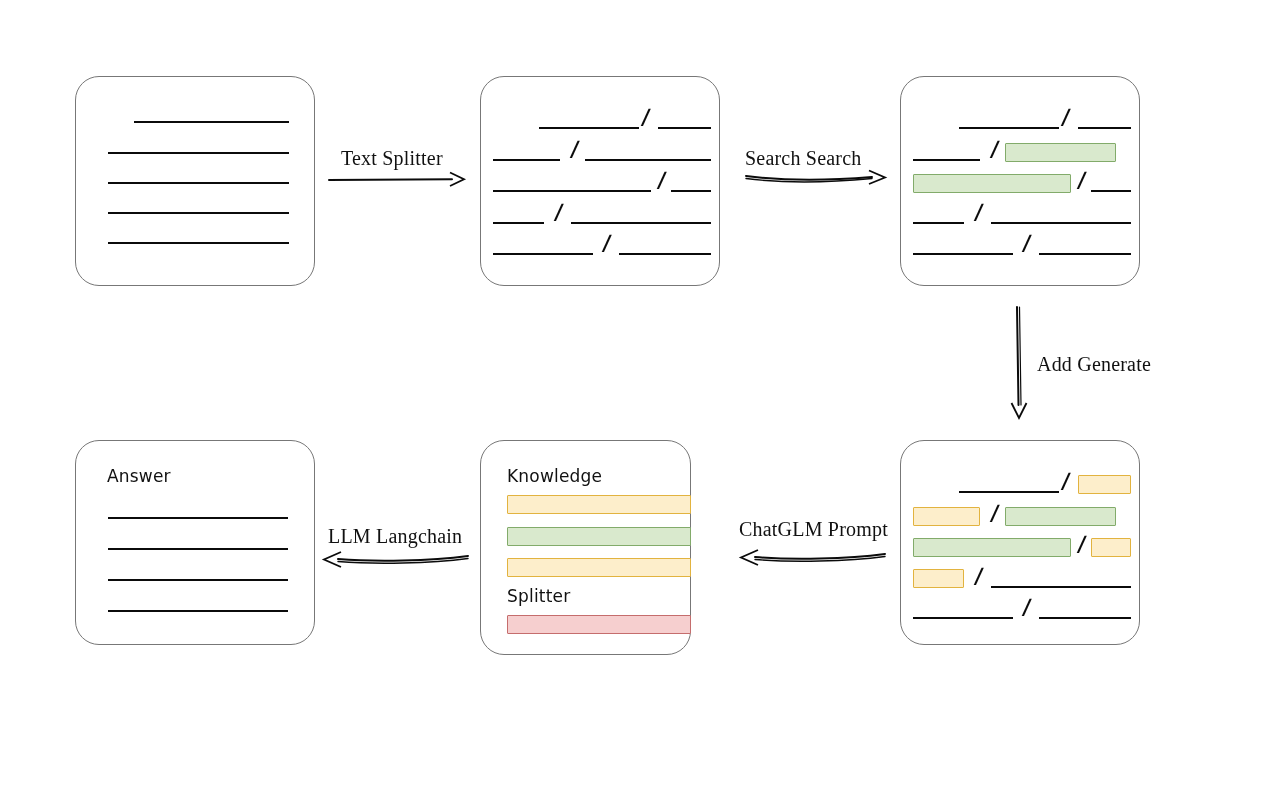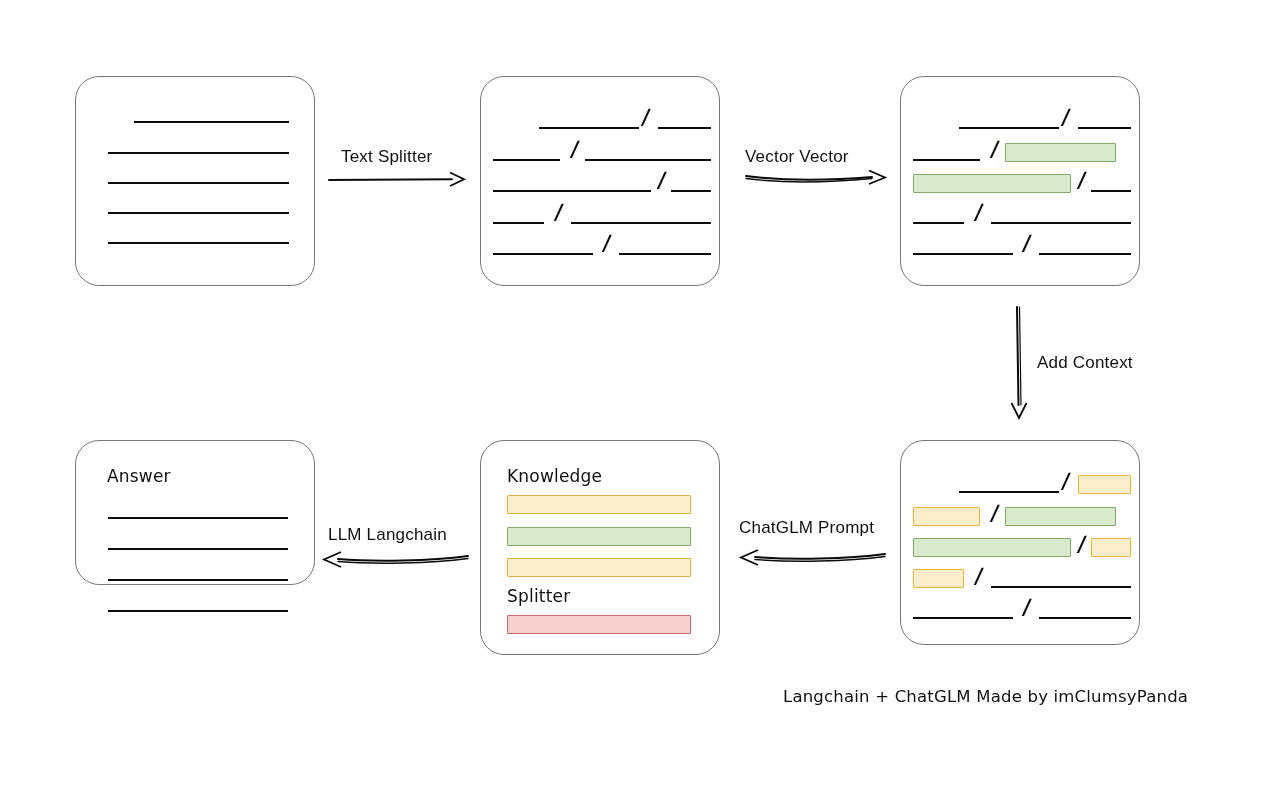--- a/index.html
+++ b/index.html
@@ -54,22 +54,22 @@
     box-sizing: border-box;
     border-width: 1.6px;
     border-style: solid;
     border-radius: 1px;
   }
   .chip-green { background: #d9e9cd; border-color: #82ab6a; }
   .chip-yellow { background: #fdeecb; border-color: #e2b33f; }
   .chip-red { background: #f6cfcf; border-color: #c56d6d; }
   .edge-label {
     position: absolute;
-    font-family: Liberation Sans, sans-serif;
-    font-size: 17px;
+    font-family: Liberation Serif, serif;
+    font-size: 20px;
     color: #111111;
     white-space: nowrap;
     letter-spacing: 0.2px;
   }
   .credit {
     position: absolute;
     font-family: "DejaVu Sans", sans-serif;
     font-size: 16.5px;
     color: #111111;
     white-space: nowrap;
@@ -114,21 +114,21 @@
 
     <div class="rule" style="left:12px; top:145px; width:51px;"></div>
     <div class="slash" style="left:74px; top:125px;">/</div>
     <div class="rule" style="left:90px; top:145px; width:140px;"></div>
 
     <div class="rule" style="left:12px; top:176px; width:100px;"></div>
     <div class="slash" style="left:122px; top:156px;">/</div>
     <div class="rule" style="left:138px; top:176px; width:92px;"></div>
   </div>
 
-  <div class="edge-label" style="left:745px; top:147px;">Vector Vector</div>
+  <div class="edge-label" style="left:745px; top:147px;">Search Search</div>
   <svg class="arrow" style="left:745px; top:166px;" width="145" height="22" viewBox="0 0 145 22">
     <path d="M1,10 C40,15 90,14 127,11" stroke="#0b0b0b" stroke-width="2" fill="none" stroke-linecap="round"></path>
     <path d="M1,12.5 C40,17.5 90,16 127,12.5" stroke="#0b0b0b" stroke-width="1.4" fill="none" stroke-linecap="round"></path>
     <path d="M124,4.5 L140,11.5 L124,18" stroke="#0b0b0b" stroke-width="1.8" fill="none" stroke-linejoin="miter"></path>
   </svg>
 
   <div class="doc-box" style="left:900px; top:76px; width:240px; height:210px;">
     <div class="rule" style="left:58px; top:50px; width:100px;"></div>
     <div class="slash" style="left:161px; top:30px;">/</div>
     <div class="rule" style="left:177px; top:50px; width:53px;"></div>
@@ -148,21 +148,21 @@
     <div class="rule" style="left:12px; top:176px; width:100px;"></div>
     <div class="slash" style="left:122px; top:156px;">/</div>
     <div class="rule" style="left:138px; top:176px; width:92px;"></div>
   </div>
 
   <svg class="arrow" style="left:1008px; top:305px;" width="24" height="115" viewBox="0 0 24 115">
     <path d="M9,2 L10.5,100" stroke="#0b0b0b" stroke-width="2" fill="none" stroke-linecap="round"></path>
     <path d="M11.5,2 L13,100" stroke="#0b0b0b" stroke-width="1.2" fill="none" stroke-linecap="round"></path>
     <path d="M3.5,98 L11,113 L18.5,98" stroke="#0b0b0b" stroke-width="1.8" fill="none" stroke-linejoin="miter"></path>
   </svg>
-  <div class="edge-label" style="left:1037px; top:353px;">Add Context</div>
+  <div class="edge-label" style="left:1037px; top:353px;">Add Generate</div>
 
   <div class="doc-box" style="left:900px; top:440px; width:240px; height:205px;">
     <div class="rule" style="left:58px; top:50px; width:100px;"></div>
     <div class="slash" style="left:161px; top:30px;">/</div>
     <div class="chip chip-yellow" style="left:177px; top:34px; width:53px; height:19px;"></div>
 
     <div class="chip chip-yellow" style="left:12px; top:66px; width:67px; height:19px;"></div>
     <div class="slash" style="left:90px; top:62px;">/</div>
     <div class="chip chip-green" style="left:104px; top:66px; width:111px; height:19px;"></div>
 
@@ -179,39 +179,38 @@
     <div class="rule" style="left:138px; top:176px; width:92px;"></div>
   </div>
 
   <div class="edge-label" style="left:739px; top:518px;">ChatGLM Prompt</div>
   <svg class="arrow" style="left:737px; top:546px;" width="150" height="22" viewBox="0 0 150 22">
     <path d="M148,8 C110,13 55,14 18,11" stroke="#0b0b0b" stroke-width="2" fill="none" stroke-linecap="round"></path>
     <path d="M148,10.5 C110,15.5 55,16.5 18,13.5" stroke="#0b0b0b" stroke-width="1.4" fill="none" stroke-linecap="round"></path>
     <path d="M21,4 L4,11.5 L21,19" stroke="#0b0b0b" stroke-width="1.8" fill="none" stroke-linejoin="miter"></path>
   </svg>
 
-  <div class="doc-box" style="left:480px; top:440px; width:240px; height:215px;">
+  <div class="doc-box" style="left:480px; top:440px; width:211px; height:215px;">
     <div class="box-title" style="left:26px; top:25px;">Knowledge</div>
     <div class="chip chip-yellow" style="left:26px; top:54px; width:184px; height:19px;"></div>
     <div class="chip chip-green" style="left:26px; top:86px; width:184px; height:19px;"></div>
     <div class="chip chip-yellow" style="left:26px; top:117px; width:184px; height:19px;"></div>
     <div class="box-title" style="left:26px; top:145px;">Splitter</div>
     <div class="chip chip-red" style="left:26px; top:174px; width:184px; height:19px;"></div>
   </div>
 
   <div class="edge-label" style="left:328px; top:525px;">LLM Langchain</div>
   <svg class="arrow" style="left:320px; top:548px;" width="150" height="22" viewBox="0 0 150 22">
     <path d="M148,8 C110,13 55,14 18,11" stroke="#0b0b0b" stroke-width="2" fill="none" stroke-linecap="round"></path>
     <path d="M148,10.5 C110,15.5 55,16.5 18,13.5" stroke="#0b0b0b" stroke-width="1.4" fill="none" stroke-linecap="round"></path>
     <path d="M21,4 L4,11.5 L21,19" stroke="#0b0b0b" stroke-width="1.8" fill="none" stroke-linejoin="miter"></path>
   </svg>
 
-  <div class="doc-box" style="left:75px; top:440px; width:240px; height:145px;">
+  <div class="doc-box" style="left:75px; top:440px; width:240px; height:205px;">
     <div class="box-title" style="left:31px; top:25px;">Answer</div>
     <div class="rule" style="left:32px; top:76px; width:180px;"></div>
     <div class="rule" style="left:32px; top:107px; width:180px;"></div>
     <div class="rule" style="left:32px; top:138px; width:180px;"></div>
     <div class="rule" style="left:32px; top:169px; width:180px;"></div>
   </div>
 
-  <div class="credit" style="left:783px; top:687px;">Langchain + ChatGLM Made by imClumsyPanda</div>
 
 </div>
 
 </body></html>

